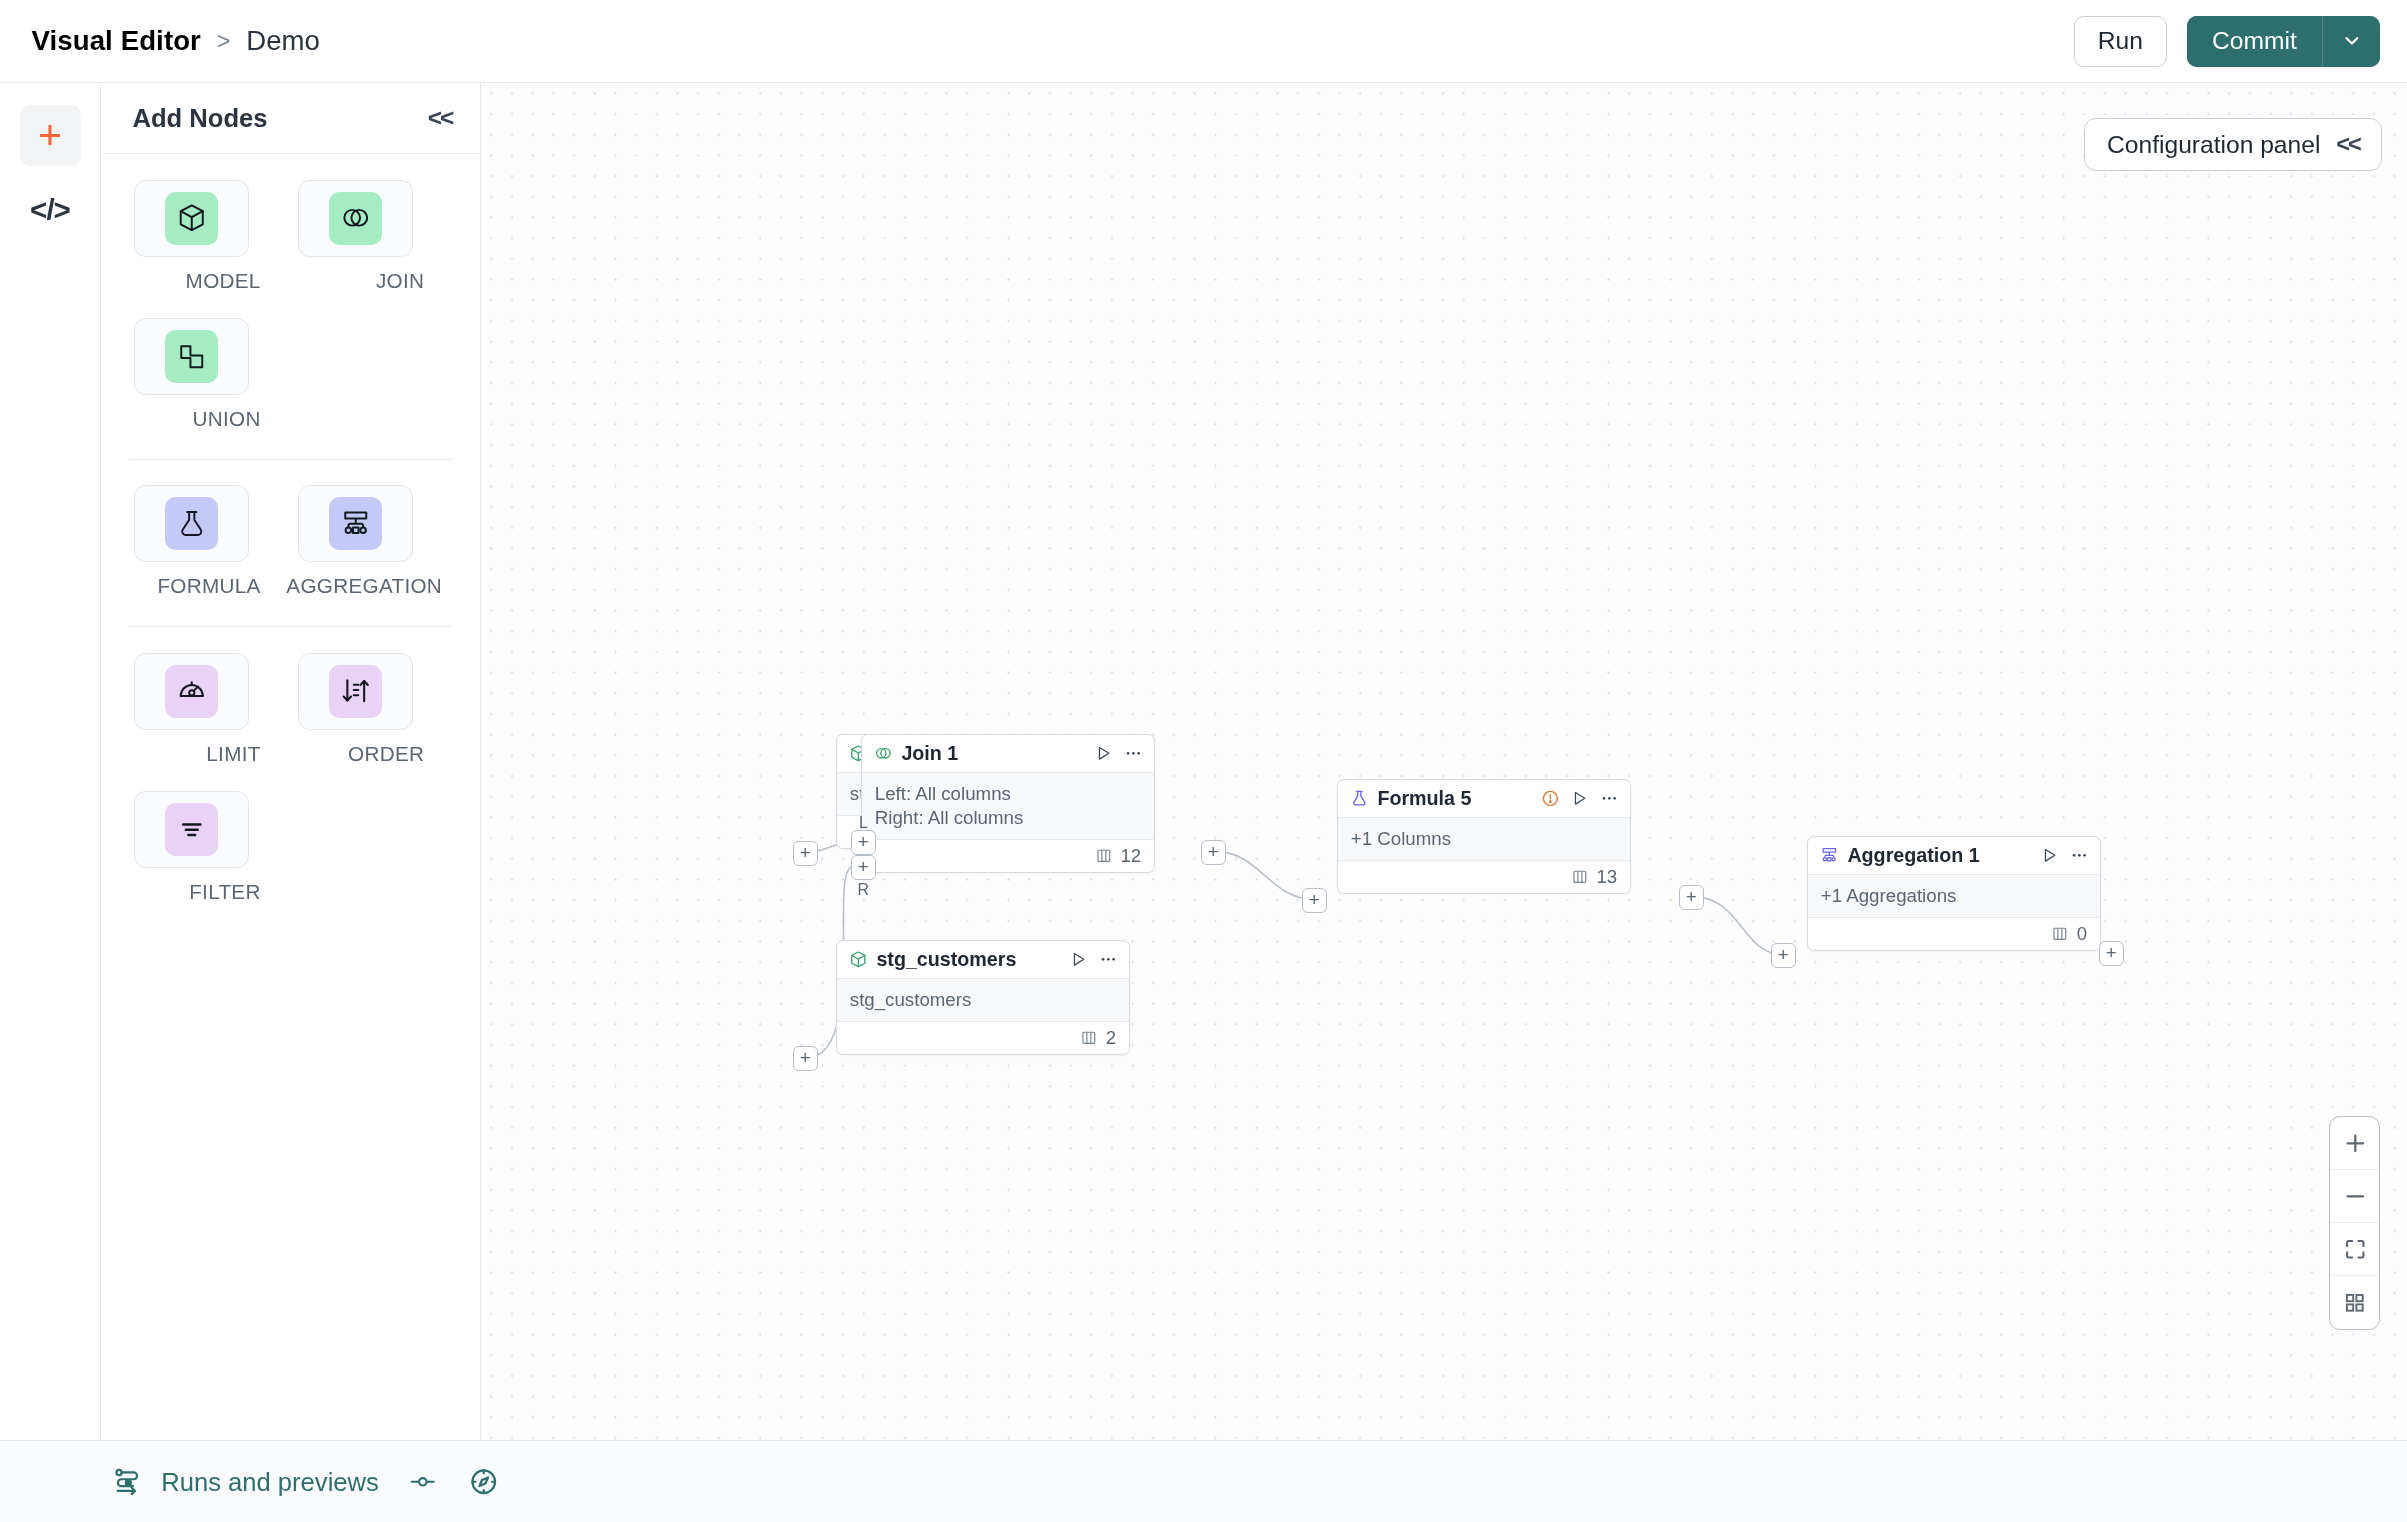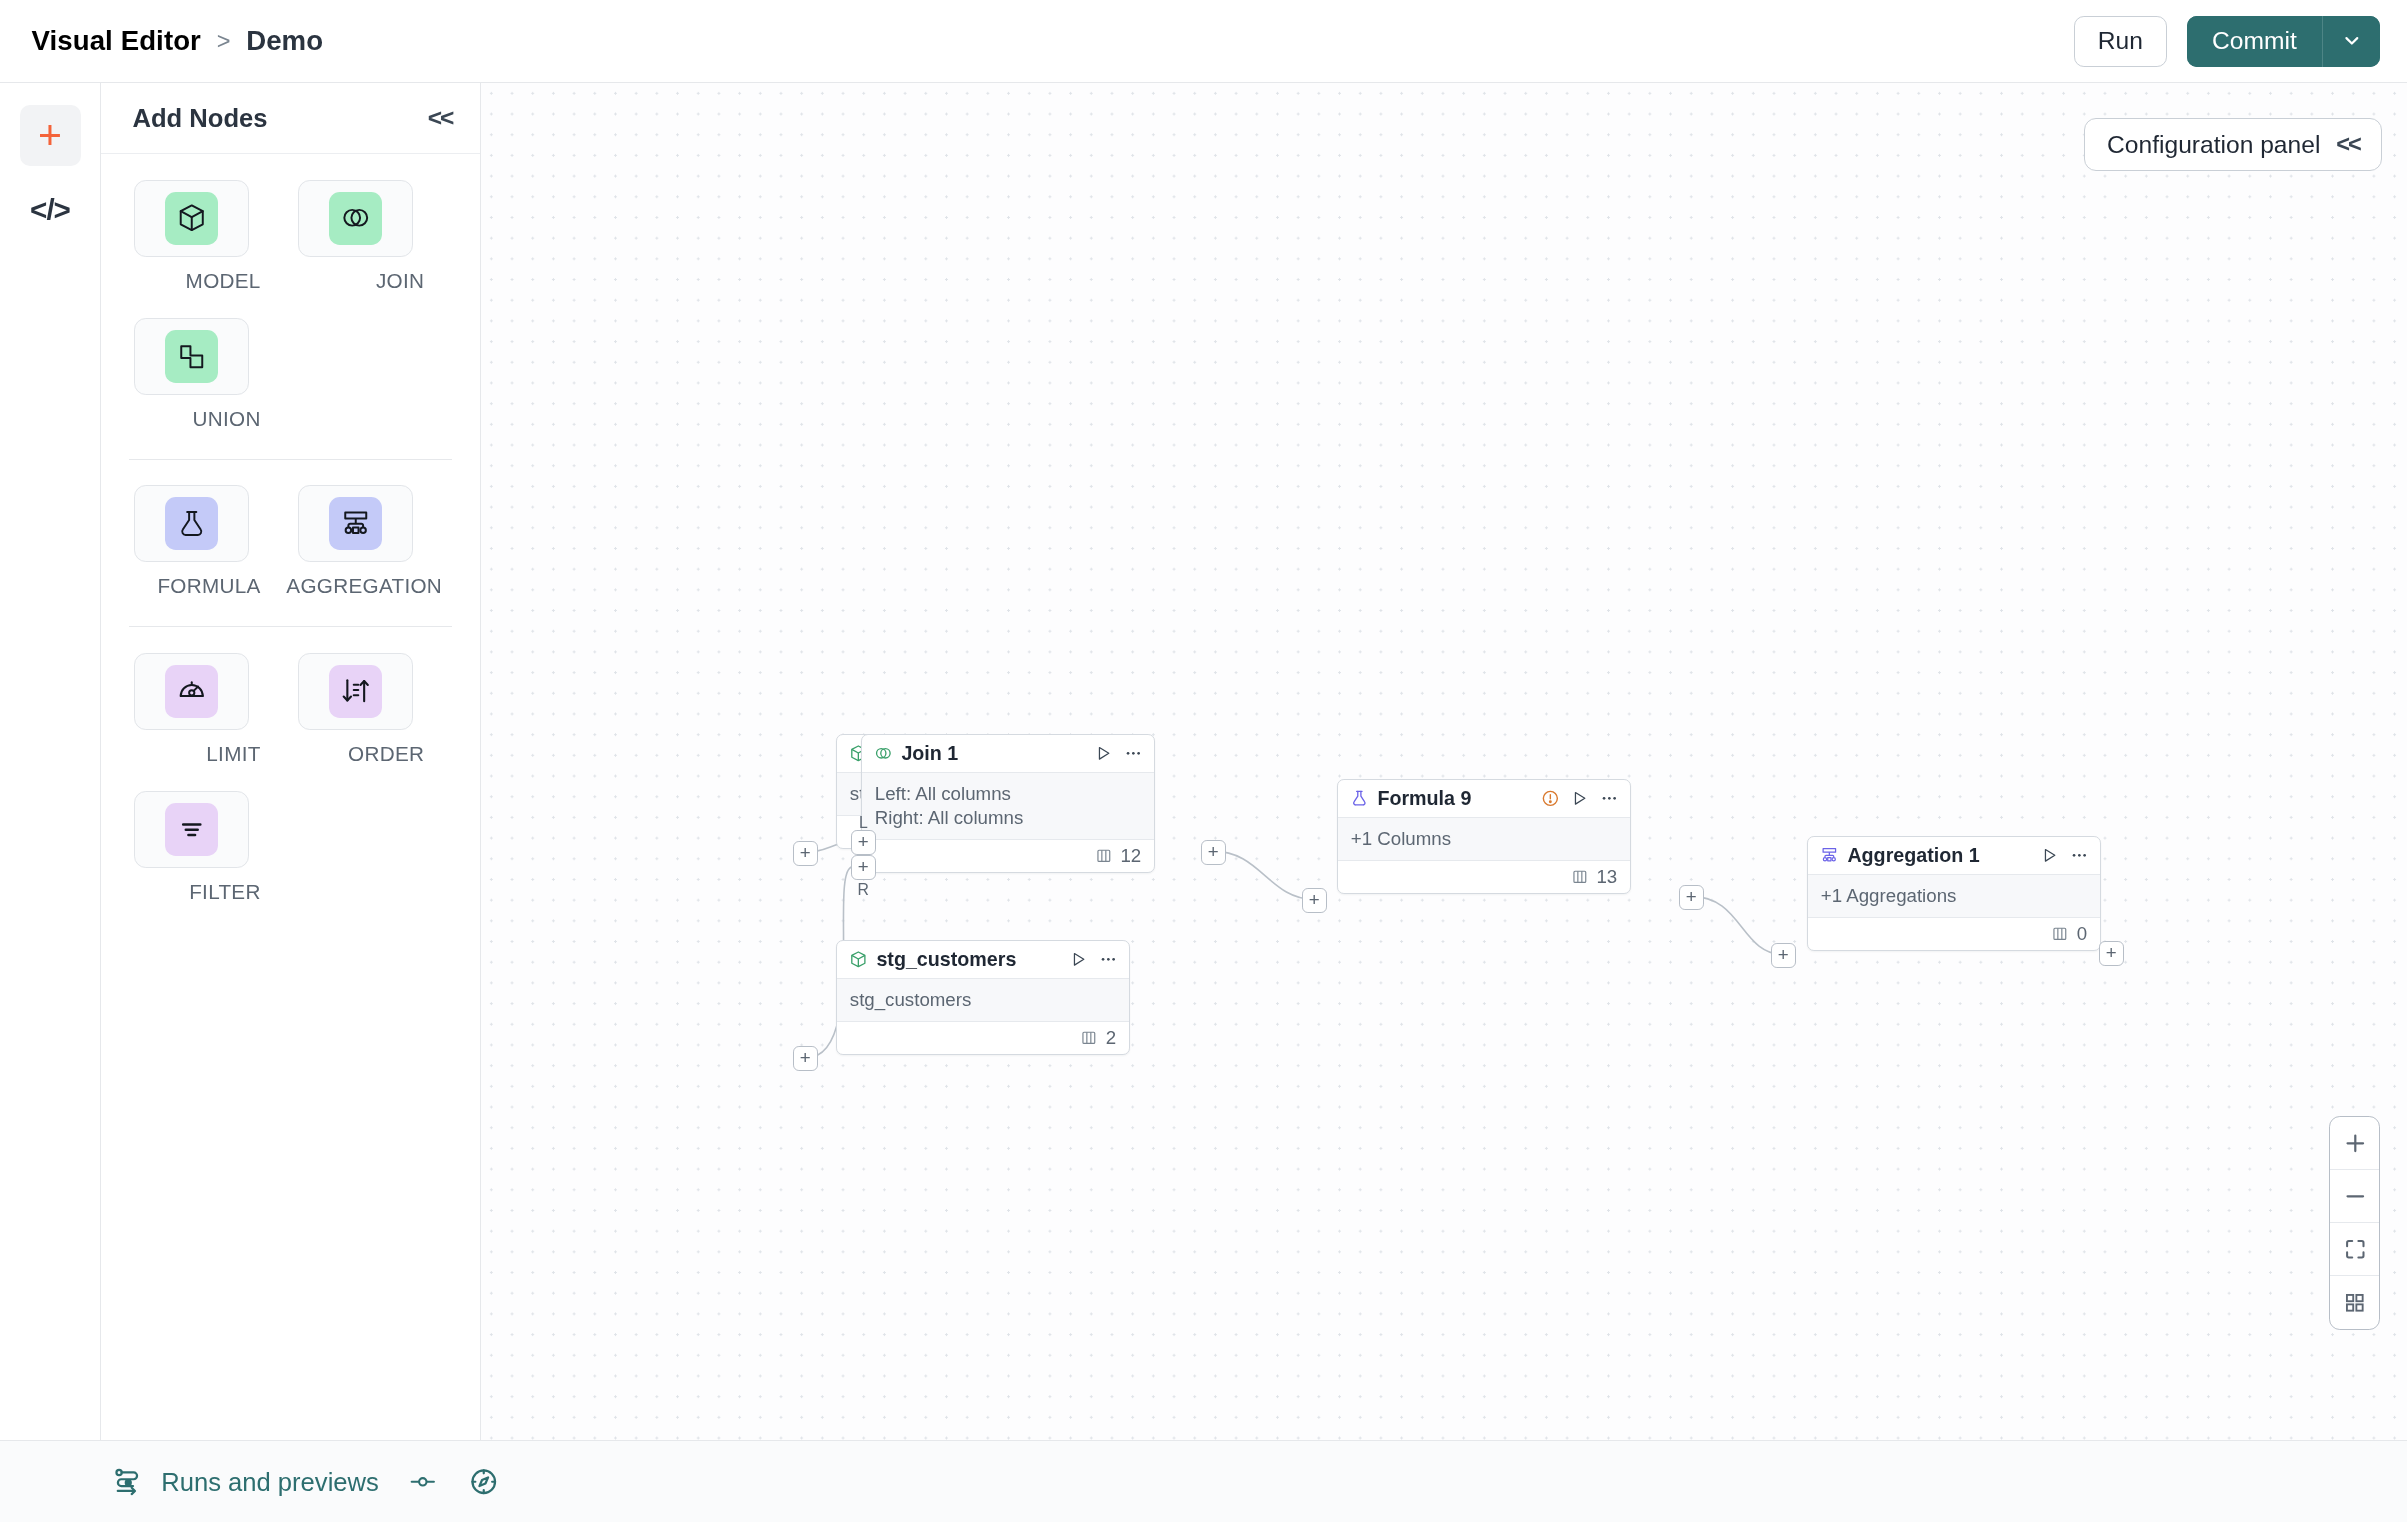--- a/index.html
+++ b/index.html
@@ -14,21 +14,21 @@
   .topbar {
     height: 83px; flex: 0 0 83px;
     display: flex; align-items: center;
     padding: 0 27.6px 0 31.5px;
     background: #ffffff;
     border-bottom: 1px solid #e6e8eb;
     position: relative; z-index: 30;
   }
   .crumb-link { font-size: 27.6px; font-weight: bold; color: #000000; letter-spacing: 0.1px; }
   .crumb-sep { font-size: 23.6px; color: #7a8590; margin: 0 15.8px; }
-  .crumb-current { font-size: 27.6px; font-weight: bold; color: #2b3440; }
+  .crumb-current { font-size: 27.6px; font-weight: normal; color: #2b3440; }
   .topbar-right { margin-left: auto; display: flex; align-items: center; gap: 19.7px; }
   .btn-run {
     height: 51px; min-width: 93px; padding: 0 19.7px;
     border: 1px solid #c9cfd6; border-radius: 9.9px;
     background: #ffffff; color: #1f2733; font-size: 24.6px;
     display: flex; align-items: center; justify-content: center;
   }
   .commit-group { display: flex; height: 51px; border-radius: 9.9px; overflow: hidden; background: #2d6e6f; }
   .btn-commit {
     padding: 0 25.6px; color: #ffffff; font-size: 24.6px;
@@ -426,21 +426,21 @@
       <div class="handle" style="left:370px; top:772px;">+</div>
       <div class="port-label" style="left:370px; top:798px;">R</div>
       <div class="handle" style="left:720px; top:757px;">+</div>
 
       <div class="node" style="left:856px; top:696px; width:294px;">
         <div class="node-head">
           <svg width="18.7" height="18.7" viewBox="0 0 24 24" fill="none" stroke="#6b63e8" stroke-width="1.7" stroke-linecap="round" stroke-linejoin="round">
               <path d="M8.5 3h7"></path>
               <path d="M10 3v6.2L5.2 16.4A2.6 2.6 0 0 0 7.4 20.5h9.2a2.6 2.6 0 0 0 2.2-4.1L14 9.2V3"></path>
             </svg>
-          <span class="node-title">Formula 9</span>
+          <span class="node-title">Formula 5</span>
           <span class="node-head-actions">
             <svg width="18.7" height="18.7" viewBox="0 0 24 24" fill="none" stroke="#d9792e" stroke-width="1.8" stroke-linecap="round">
                 <circle cx="12" cy="12" r="9"></circle>
                 <path d="M12 7.4v5.2"></path>
                 <circle cx="12" cy="16.3" r="1"></circle>
               </svg>
             <svg width="18.7" height="18.7" viewBox="0 0 24 24" fill="none" stroke="#3b4754" stroke-width="1.6" stroke-linejoin="round">
                 <path d="M7 4.6 19 12 7 19.4z"></path>
               </svg>
             <svg width="18.7" height="18.7" viewBox="0 0 24 24" fill="#3b4754">

